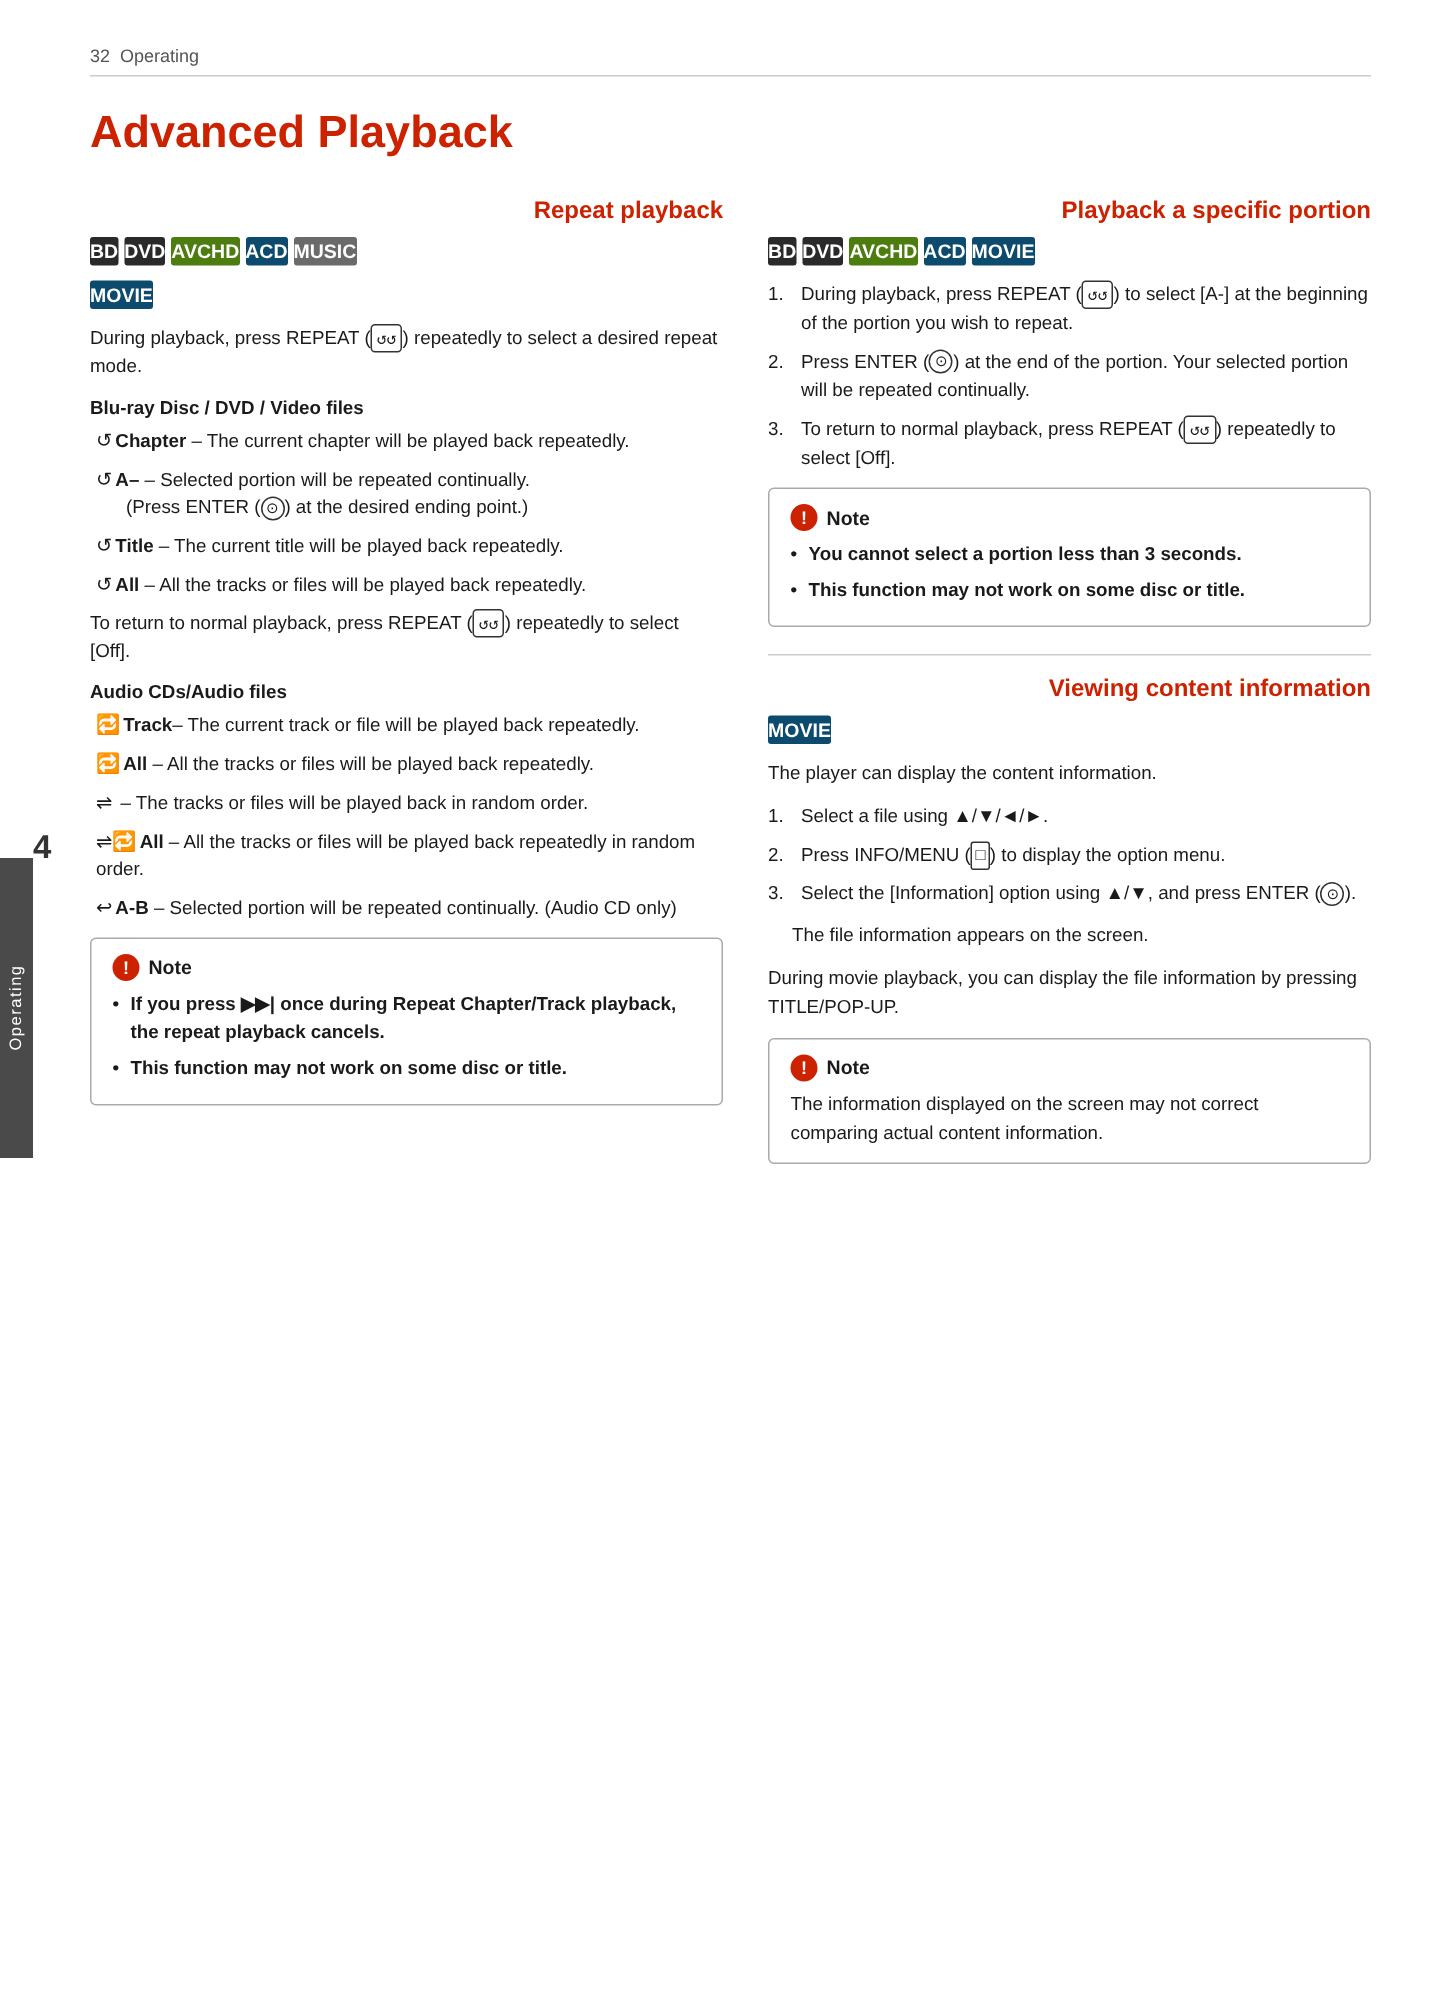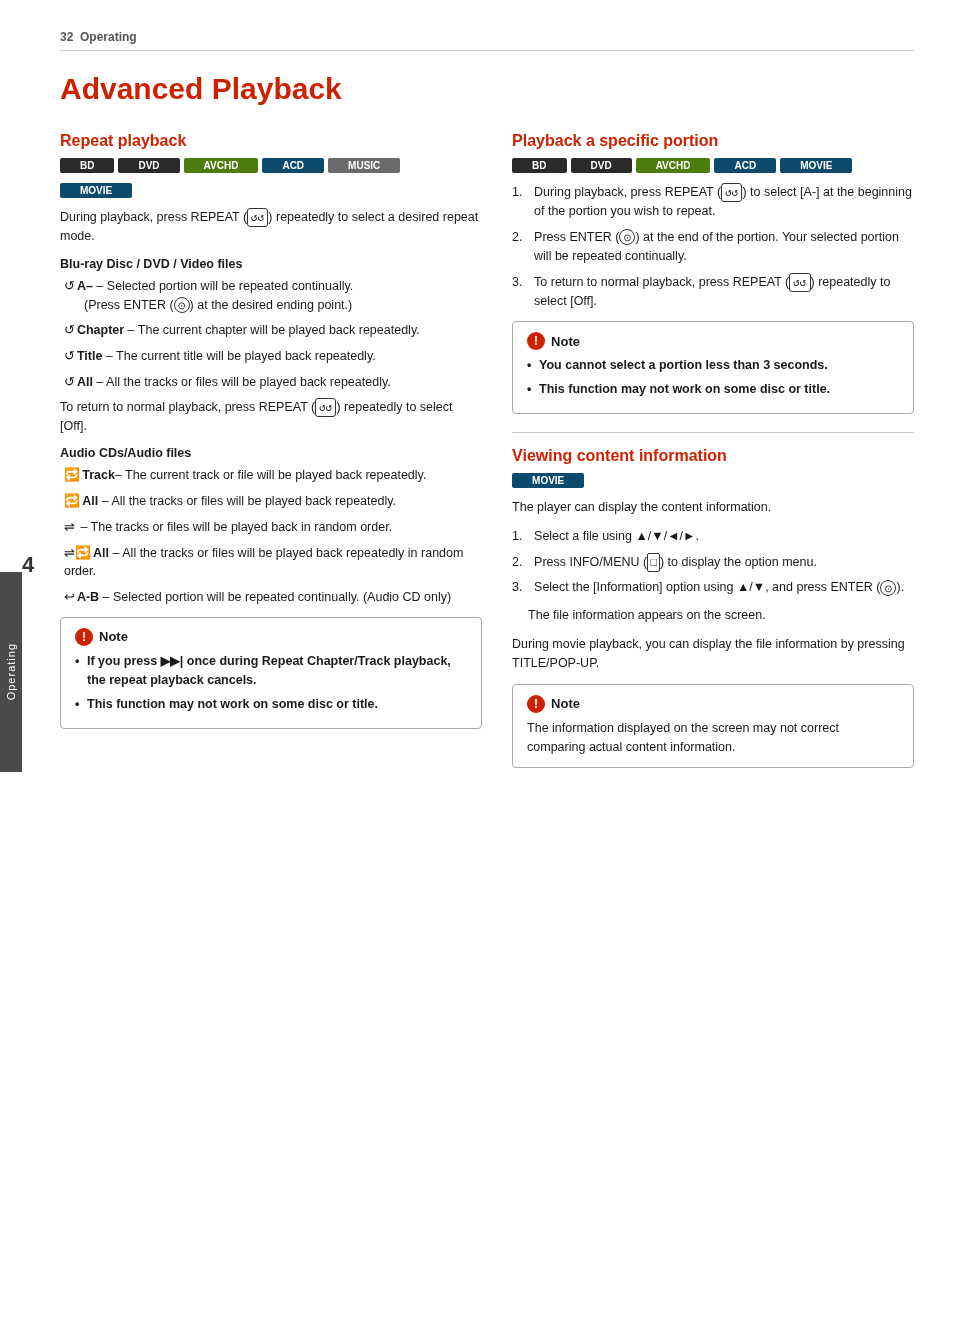--- a/index.html
+++ b/index.html
@@ -52,21 +52,21 @@
 
     
     .page-header {
       border-bottom: 1px solid #ccc;
       padding-bottom: 6px;
       margin-bottom: 20px;
       font-size: 12px;
       color: #555;
     }
     .page-header span {
-      font-weight: bold;
+      font-weight: normal;
       text-align: right;
     }
 
     
     .columns {
       display: flex;
       gap: 30px;
     }
     .col-left {
       flex: 1.05;
@@ -83,32 +83,33 @@
       margin-bottom: 25px;
       line-height: 1.2;
     }
 
     
     .section-title {
       font-size: 16px;
       font-weight: bold;
       color: #cc2200;
       margin-bottom: 8px;
+      text-align: right;
     }
 
     
     .badge-row {
       display: flex;
       flex-wrap: wrap;
       gap: 4px;
       margin-bottom: 10px;
     }
     .badge {
-      padding: 2px 20px;
-      font-size: 10px;
+      padding: 2px 0;
+      font-size: 13px;
       font-weight: bold;
       color: white;
       border-radius: 2px;
     }
     .badge-dark { background: #2a2a2a; }
     .badge-orange { background: #0c4a6e; }
     .badge-blue { background: #4d7c0f; }
     .badge-gray { background: #6a6a6a; }
     .badge-teal { background: #0c4a6e; }
 
@@ -281,26 +282,26 @@
         <span class="badge badge-orange">MOVIE</span>
       </div>
 
       <p class="body-text">
         During playback, press REPEAT (<span class="sym-repeat">↺↺</span>) repeatedly to select a desired repeat mode.
       </p>
 
       <p class="sub-heading">Blu-ray Disc / DVD / Video files</p>
 
       <div class="item-line">
+        <span class="icon-sym">↺</span><span class="item-bold">Chapter</span> – The current chapter will be played back repeatedly.
+      </div>
+
+      <div class="item-line">
         <span class="icon-sym">↺</span><span class="item-bold">A–</span> – Selected portion will be repeated continually.<br>
         <span style="padding-left:20px">(Press ENTER (<span class="sym-enter">⊙</span>) at the desired ending point.)</span>
-      </div>
-
-      <div class="item-line">
-        <span class="icon-sym">↺</span><span class="item-bold">Chapter</span> – The current chapter will be played back repeatedly.
       </div>
 
       <div class="item-line">
         <span class="icon-sym">↺</span><span class="item-bold">Title</span> – The current title will be played back repeatedly.
       </div>
 
       <div class="item-line">
         <span class="icon-sym">↺</span><span class="item-bold">All</span> – All the tracks or files will be played back repeatedly.
       </div>
 

